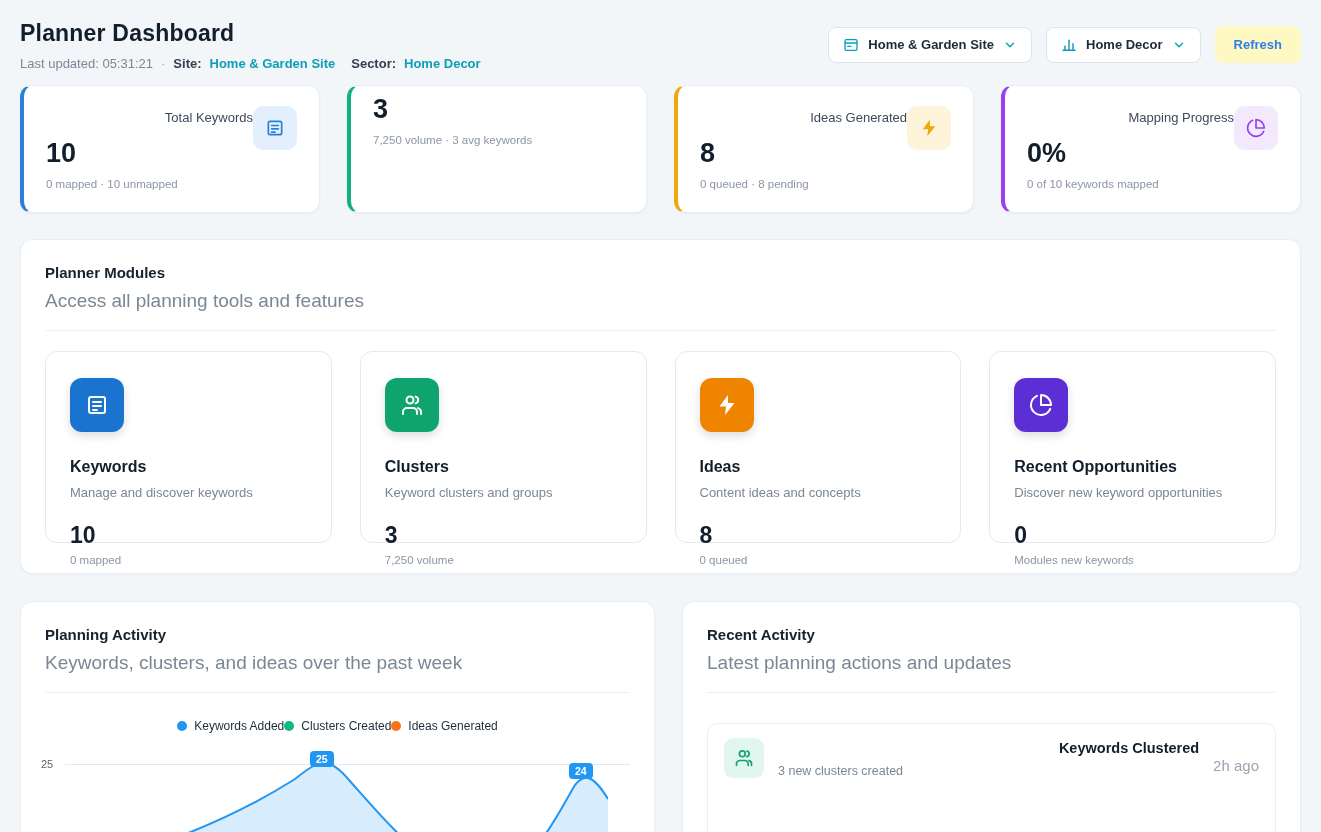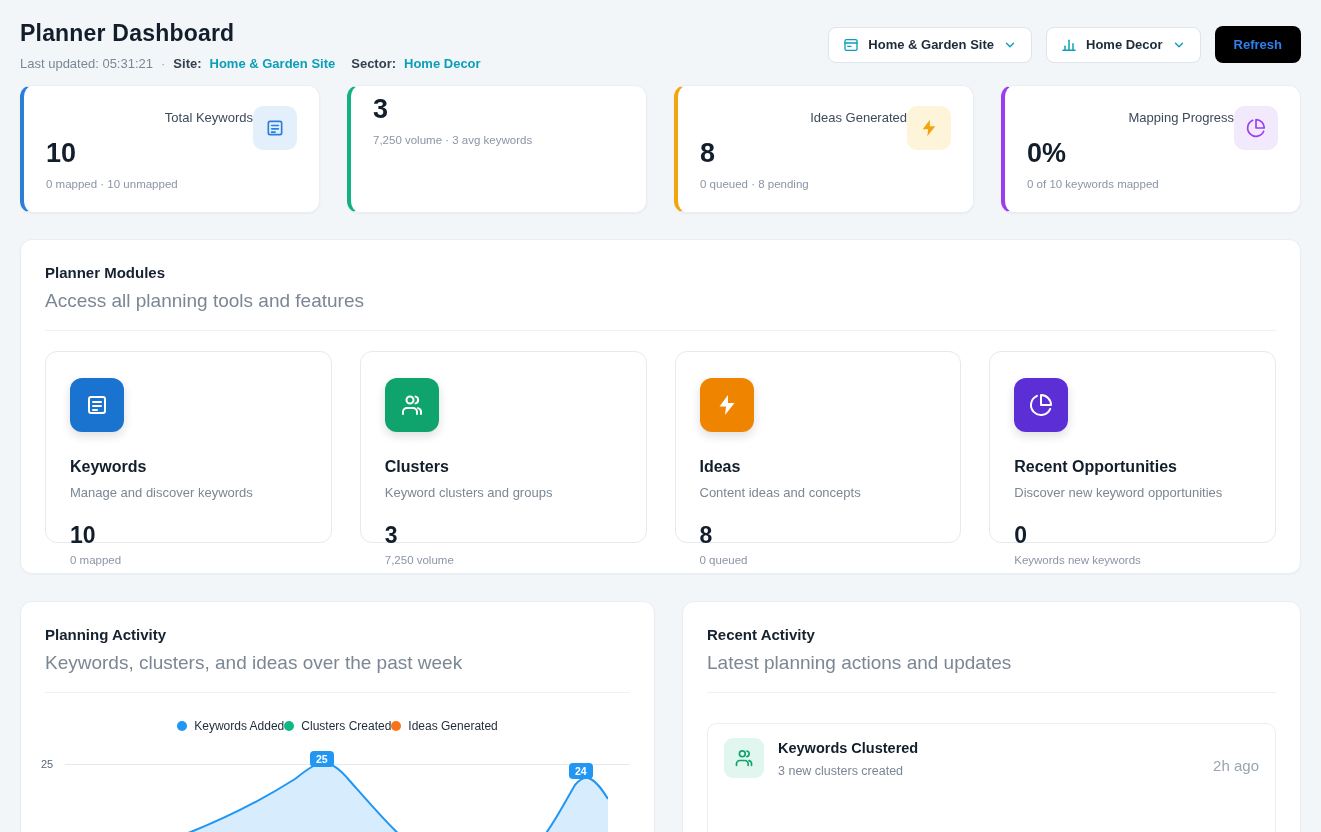--- a/index.html
+++ b/index.html
@@ -11,21 +11,21 @@
   .topbar{display:flex;justify-content:space-between;align-items:flex-start;}
   .page-title{font-size:23px;font-weight:800;letter-spacing:.2px;color:#121e2b;}
   .meta{margin-top:9px;font-size:13px;color:#7b8794;display:flex;align-items:center;gap:8px;}
   .sep{color:#9aa5b1;}
   .meta-label{color:#33404f;font-weight:700;}
   .meta-label.gap{margin-left:8px;}
   .meta-link{color:#0c9eb8;font-weight:700;text-decoration:none;cursor:pointer;}
   .topbar-right{display:flex;gap:14px;align-items:center;margin-top:6px;}
   .select-btn{display:flex;align-items:center;gap:9px;background:#fff;border:1px solid #dde4ec;border-radius:8px;padding:9px 14px;font-family:"Liberation Sans",sans-serif;font-size:13px;font-weight:700;color:#1d2a38;cursor:pointer;}
   .tint-icon{color:#0c9eb8;display:flex;align-items:center;}
-  .refresh-btn{background:#000000;border:none;border-radius:8px;padding:11px 19px;font-family:"Liberation Sans",sans-serif;font-size:13px;font-weight:700;color:#2f80ed;cursor:pointer;}
+  .refresh-btn{background:#fef9c3;border:none;border-radius:8px;padding:11px 19px;font-family:"Liberation Sans",sans-serif;font-size:13px;font-weight:700;color:#2f80ed;cursor:pointer;}
 
   
   .stats{display:grid;grid-template-columns:repeat(4,1fr);gap:27px;margin-top:14px;}
   .stat-card{background:#fff;border:1px solid #e9eef4;border-left:4px solid var(--accent);border-radius:12px;padding:20px 22px;box-shadow:0 1px 2px rgba(16,24,40,.05);height:128px;}
   .stat-top{display:flex;justify-content:flex-end;align-items:flex-start;}
   .stat-label{font-size:13px;color:#3d4a5c;padding-top:4px;}
   .stat-icon{width:44px;height:44px;border-radius:10px;background:var(--icon-bg);color:var(--accent);display:flex;align-items:center;justify-content:center;flex:none;}
   .stat-value{font-size:27px;font-weight:800;color:#121e2b;margin-top:-12px;}
   .stat-detail{font-size:11.5px;color:#8b95a5;margin-top:9px;}
 
@@ -60,21 +60,21 @@
   .area-svg{position:absolute;left:24px;top:0;width:543px;height:160px;}
   .point-badge{position:absolute;background:#2196f3;color:#fff;font-size:10.5px;font-weight:700;padding:2px 6px;border-radius:4px;z-index:2;}
   .badge-1{left:269px;top:6px;}
   .badge-2{left:528px;top:18px;}
 
   
   .activity-list{padding:30px 24px 0;}
   .activity-item{display:flex;align-items:flex-start;gap:14px;border:1px solid #e9eef4;border-radius:10px;padding:14px 16px;background:#fff;height:120px;}
   .activity-icon{width:40px;height:40px;border-radius:9px;background:var(--icon-bg);color:var(--icon-color);display:flex;align-items:center;justify-content:center;flex:none;}
   .activity-text{flex:1;}
-  .activity-title{font-size:14.5px;font-weight:800;color:#121e2b;margin-top:2px;}
+  .activity-title{font-size:14.5px;font-weight:800;color:#121e2b;margin-top:2px;text-align:right;}
   .activity-sub{font-size:12.5px;color:#7b8794;margin-top:8px;}
   .activity-time{font-size:15px;color:#9aa5b2;margin-top:19px;}
 </style>
 </head>
 <body>
 
 <div class="page">
 
   <header class="topbar">
     <div>
@@ -229,21 +229,21 @@
       <div class="module-card" style="--module-color: #5c2fd6;">
         <span class="module-icon">
           <svg width="24" height="24" viewBox="0 0 24 24" fill="none" stroke="currentColor" stroke-width="2" stroke-linecap="round" stroke-linejoin="round">
               <path d="M21.21 15.89A10 10 0 1 1 8 2.83"></path>
               <path d="M22 12A10 10 0 0 0 12 2v10z"></path>
             </svg>
         </span>
         <h3 class="module-title">Recent Opportunities</h3>
         <p class="module-desc">Discover new keyword opportunities</p>
         <div class="module-value">0</div>
-        <div class="module-detail">Keywords new keywords</div>
+        <div class="module-detail">Modules new keywords</div>
       </div>
 
     </div>
   </section>
 
   <div class="bottom">
 
     <section class="panel">
       <div class="panel-head">
         <h2 class="panel-title">Planning Activity</h2>

